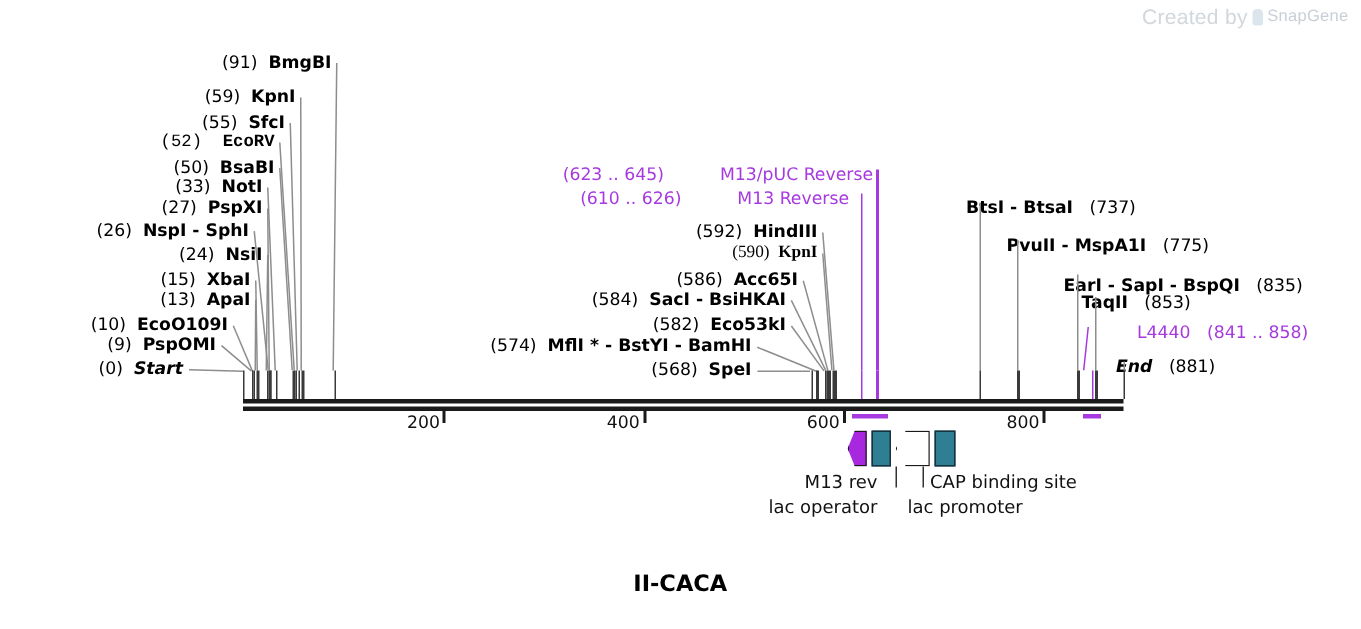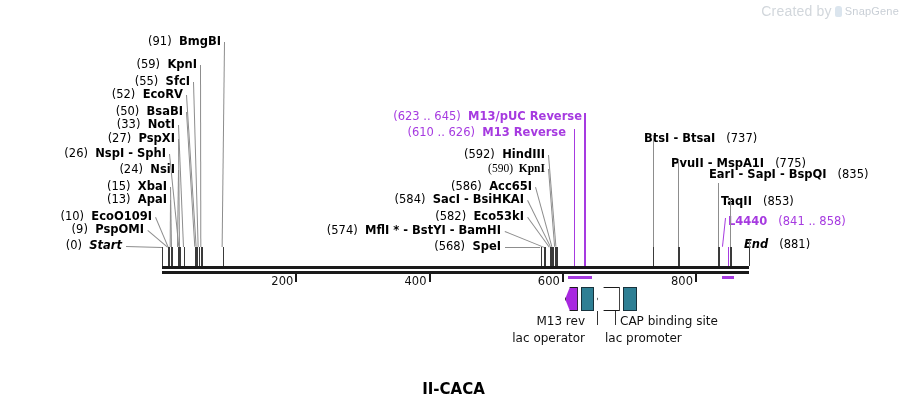--- a/index.html
+++ b/index.html
@@ -29,21 +29,21 @@
     position:absolute;
     white-space:nowrap;
     font-size:11.5px;
     color:#000;
     line-height:13px;
   }
   .lbl .pos{font-weight:normal;}
   .lbl .nm{font-weight:bold;}
   .lbl.left{ text-align:right; }
   .lbl.purple, .lbl.purple .pos, .lbl.purple .nm{ color:#a63ae0; font-weight:normal; }
-  .lbl.purple .nm{font-weight:bold;}
+  .lbl.purple .nm{font-weight:normal;margin-left:30px;}
   .lbl .it{font-style:italic;font-weight:bold;}
 
   
   .leader{position:absolute;background:#000;}
 
   
   .backbone-outer{position:absolute;background:#1a1a1a;}
   .ruler-tick{position:absolute;background:#1a1a1a;width:2px;}
   .ruler-num{position:absolute;font-size:11.5px;color:#111;white-space:nowrap;}
 
@@ -78,21 +78,21 @@
 <div class="watermark">
   <span class="wm-created">Created by</span>
   <span class="wm-logo"></span>
   <span class="wm-name">SnapGene</span>
 </div>
 
 <div id="left-labels">
     <div class="lbl left" style="top: 35px; right: 686px;"><span class="pos">(91)</span>&nbsp;&nbsp;<span class="nm">BmgBI</span></div>
     <div class="lbl left" style="top: 58px; right: 710px;"><span class="pos">(59)</span>&nbsp;&nbsp;<span class="nm">KpnI</span></div>
     <div class="lbl left" style="top: 75px; right: 717px;"><span class="pos">(55)</span>&nbsp;&nbsp;<span class="nm">SfcI</span></div>
-    <div class="lbl left" style="top: 88px; right: 724px;"><span class="pos">(52)</span>&nbsp;&nbsp;<span class="nm">EcoRV</span></div>
+    <div class="lbl left" style="top: 88px; right: 724px; font-family: Liberation Mono, monospace;"><span class="pos">(52)</span>&nbsp;&nbsp;<span class="nm">EcoRV</span></div>
     <div class="lbl left" style="top: 105px; right: 724px;"><span class="pos">(50)</span>&nbsp;&nbsp;<span class="nm">BsaBI</span></div>
     <div class="lbl left" style="top: 118px; right: 732px;"><span class="pos">(33)</span>&nbsp;&nbsp;<span class="nm">NotI</span></div>
     <div class="lbl left" style="top: 132px; right: 732px;"><span class="pos">(27)</span>&nbsp;&nbsp;<span class="nm">PspXI</span></div>
     <div class="lbl left" style="top: 147px; right: 741px;"><span class="pos">(26)</span>&nbsp;&nbsp;<span class="nm">NspI - SphI</span></div>
     <div class="lbl left" style="top: 163px; right: 732px;"><span class="pos">(24)</span>&nbsp;&nbsp;<span class="nm">NsiI</span></div>
     <div class="lbl left" style="top: 180px; right: 740px;"><span class="pos">(15)</span>&nbsp;&nbsp;<span class="nm">XbaI</span></div>
     <div class="lbl left" style="top: 193px; right: 740px;"><span class="pos">(13)</span>&nbsp;&nbsp;<span class="nm">ApaI</span></div>
     <div class="lbl left" style="top: 210px; right: 755px;"><span class="pos">(10)</span>&nbsp;&nbsp;<span class="nm">EcoO109I</span></div>
     <div class="lbl left" style="top: 223px; right: 763px;"><span class="pos">(9)</span>&nbsp;&nbsp;<span class="nm">PspOMI</span></div>
     <div class="lbl left" style="top: 239px; right: 785px;"><span class="pos">(0)</span>&nbsp;&nbsp;<span class="nm it">Start</span></div>
@@ -106,21 +106,21 @@
     <div class="lbl left" style="top: 180px; right: 375px;"><span class="pos">(586)</span>&nbsp;&nbsp;<span class="nm">Acc65I</span></div>
     <div class="lbl left" style="top: 193px; right: 383px;"><span class="pos">(584)</span>&nbsp;&nbsp;<span class="nm">SacI - BsiHKAI</span></div>
     <div class="lbl left" style="top: 210px; right: 383px;"><span class="pos">(582)</span>&nbsp;&nbsp;<span class="nm">Eco53kI</span></div>
     <div class="lbl left" style="top: 224px; right: 406px;"><span class="pos">(574)</span>&nbsp;&nbsp;<span class="nm">MflI * - BstYI - BamHI</span></div>
     <div class="lbl left" style="top: 240px; right: 406px;"><span class="pos">(568)</span>&nbsp;&nbsp;<span class="nm">SpeI</span></div>
   </div>
 
 <div id="right-labels">
     <div class="lbl " style="left: 644px; top: 132px;"><span class="nm">BtsI - BtsaI</span>&nbsp;&nbsp;&nbsp;<span class="pos">(737)</span></div>
     <div class="lbl " style="left: 671px; top: 157px;"><span class="nm">PvuII - MspA1I</span>&nbsp;&nbsp;&nbsp;<span class="pos">(775)</span></div>
-    <div class="lbl " style="left: 709px; top: 168px;"><span class="nm">EarI - SapI - BspQI</span>&nbsp;&nbsp;&nbsp;<span class="pos">(835)</span></div>
+    <div class="lbl " style="left: 709px; top: 184px;"><span class="nm">EarI - SapI - BspQI</span>&nbsp;&nbsp;&nbsp;<span class="pos">(835)</span></div>
     <div class="lbl " style="left: 721px; top: 195px;"><span class="nm">TaqII</span>&nbsp;&nbsp;&nbsp;<span class="pos">(853)</span></div>
     <div class="lbl purple" style="left: 728px; top: 215px;"><span class="nm">L4440</span>&nbsp;&nbsp;&nbsp;<span class="pos">(841 .. 858)</span></div>
     <div class="lbl " style="left: 744px; top: 238px;"><span class="nm it">End</span>&nbsp;&nbsp;&nbsp;<span class="pos">(881)</span></div>
   </div>
 
 <div id="leaders">
     <div class="leader" style="left: 225px; top: 42px; width: 205.014px; height: 1px; background: rgb(141, 141, 141); transform-origin: 0px 0px; transform: rotate(1.58235rad);"></div>
     <div class="leader" style="left: 201px; top: 65px; width: 182px; height: 1px; background: rgb(141, 141, 141); transform-origin: 0px 0px; transform: rotate(1.56909rad);"></div>
     <div class="leader" style="left: 194px; top: 82px; width: 165.065px; height: 1px; background: rgb(141, 141, 141); transform-origin: 0px 0px; transform: rotate(1.54265rad);"></div>
     <div class="leader" style="left: 187px; top: 95px; width: 152.306px; height: 1px; background: rgb(141, 141, 141); transform-origin: 0px 0px; transform: rotate(1.50741rad);"></div>

